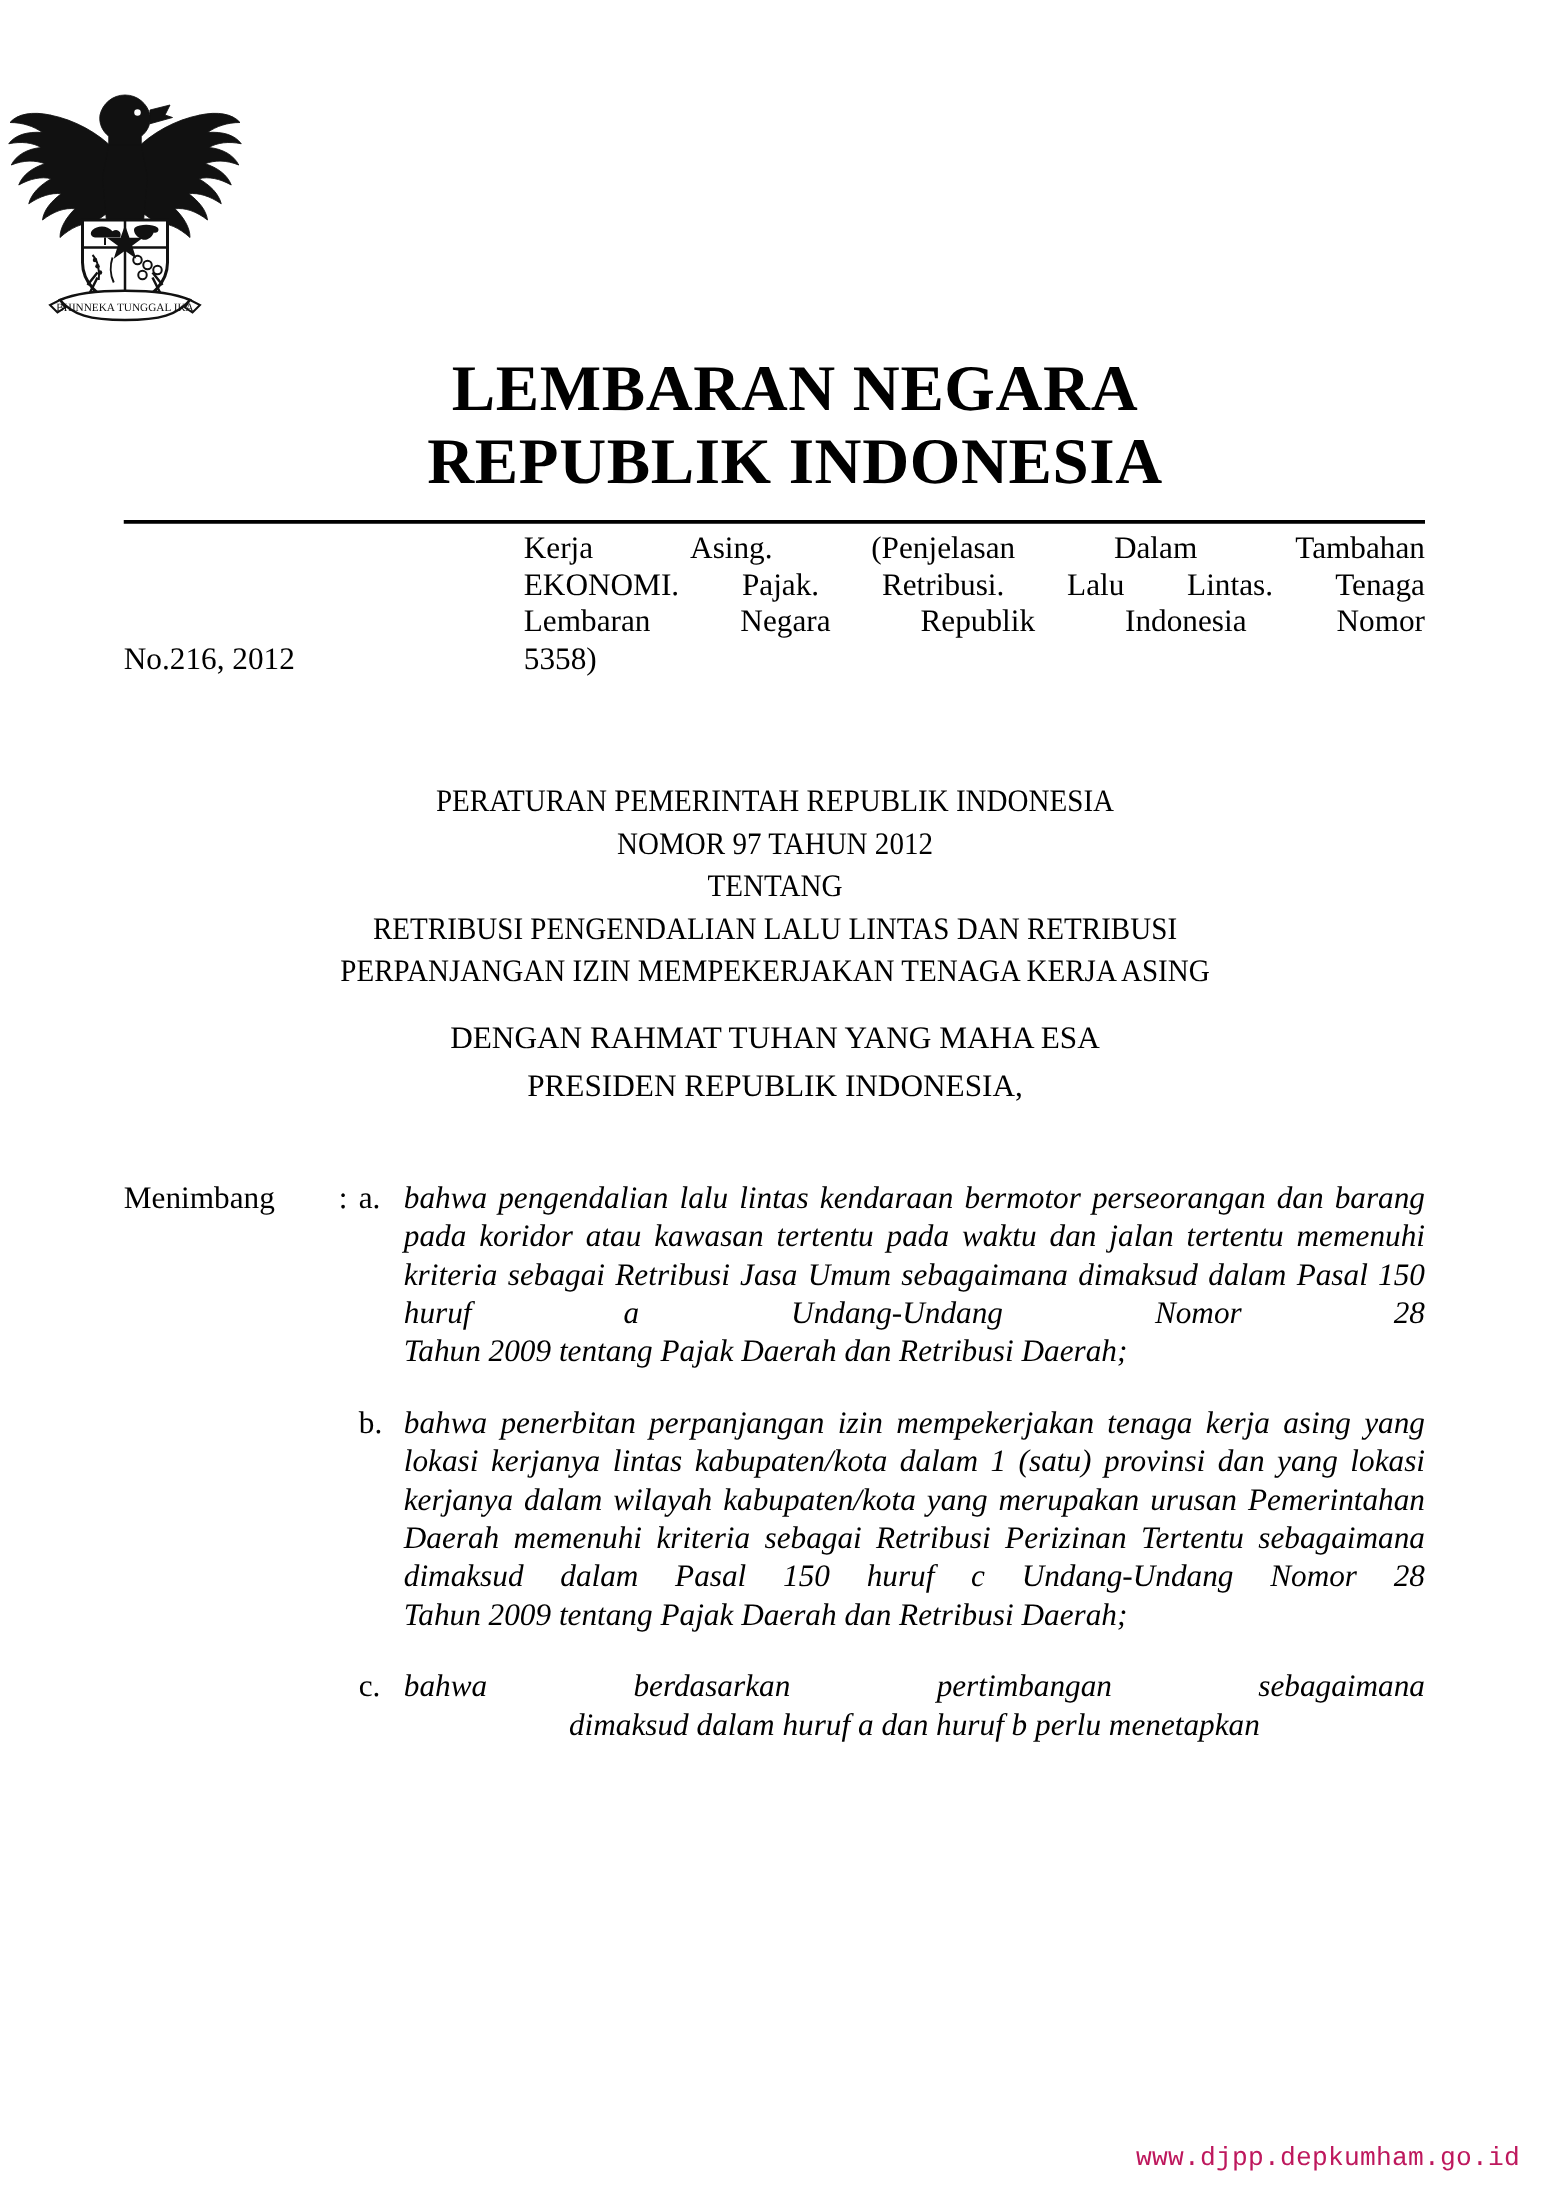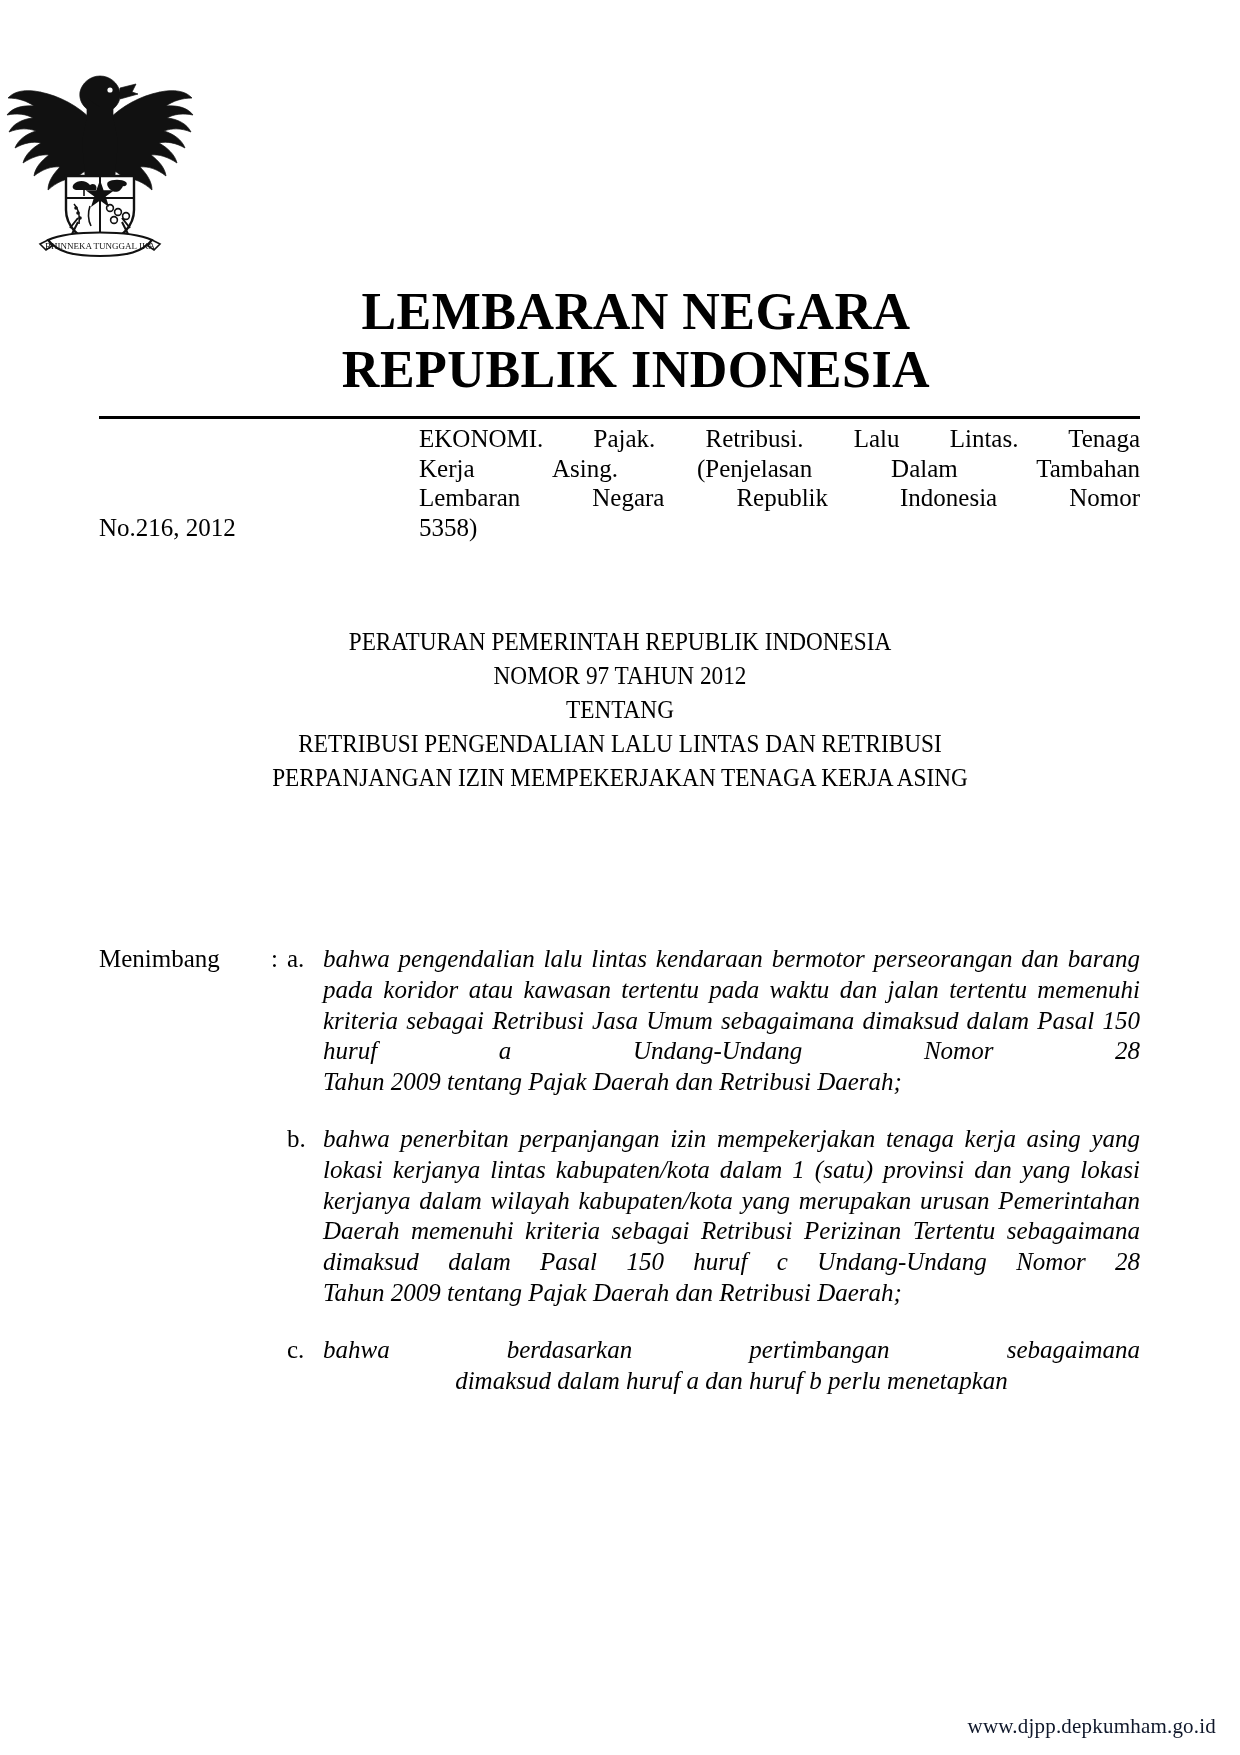--- a/index.html
+++ b/index.html
@@ -147,23 +147,23 @@
     hyphens: none;
   }
   .consider-text p { margin: 0; font-style: italic; }
   .consider-text p.last { text-align: left; }
 
   
   .footer {
     position: absolute;
     right: 24px;
     bottom: 16px;
-    font-family: Liberation Serif, serif;
+    font-family: Liberation Mono, monospace;
     font-size: 21px;
-    color: #0f172a;
+    color: #be185d;
     letter-spacing: 0.2px;
   }
 </style>
 </head>
 <body>
 
 <div class="page">
 
   <div class="emblem-wrap">
     <svg class="emblem" viewBox="0 0 200 205" aria-hidden="true">
@@ -242,35 +242,39 @@
   <div class="masthead">
     <span>LEMBARAN NEGARA</span>
     <span class="line2">REPUBLIK INDONESIA</span>
   </div>
 
   <div class="rule"></div>
 
   <div class="header-row">
     <div class="header-no">No.216, 2012</div>
     <div class="header-subject">
+        <div style="text-align: justify; text-align-last: justify;">Kerja Asing. (Penjelasan Dalam Tambahan</div>
         <div style="text-align: justify; text-align-last: justify;">EKONOMI. Pajak. Retribusi. Lalu Lintas. Tenaga</div>
-        <div style="text-align: justify; text-align-last: justify;">Kerja Asing. (Penjelasan Dalam Tambahan</div>
         <div style="text-align: justify; text-align-last: justify;">Lembaran Negara Republik Indonesia Nomor</div>
         <div style="text-align: left;">5358)</div>
       </div>
   </div>
 
   <div class="title-block">
     <span class="t-line">PERATURAN PEMERINTAH REPUBLIK INDONESIA</span>
     <span class="t-line">NOMOR 97 TAHUN 2012</span>
     <span class="t-line">TENTANG</span>
     <span class="t-line">RETRIBUSI PENGENDALIAN LALU LINTAS DAN RETRIBUSI</span>
     <span class="t-line">PERPANJANGAN IZIN MEMPEKERJAKAN TENAGA KERJA ASING</span>
   </div>
 
+  <div class="enact-block">
+    <span class="e-line">DENGAN RAHMAT TUHAN YANG MAHA ESA</span>
+    <span class="e-line">PRESIDEN REPUBLIK INDONESIA,</span>
+  </div>
 
   <div class="body-block">
 
     <div class="consider-row">
       <div class="consider-label">Menimbang</div>
       <div class="consider-colon">:</div>
       <div class="consider-marker">a.</div>
       <div class="consider-text">
         <p style="text-align: justify; text-align-last: justify;">bahwa pengendalian lalu lintas kendaraan bermotor perseorangan dan barang pada koridor atau kawasan tertentu pada waktu dan jalan tertentu memenuhi kriteria sebagai Retribusi Jasa Umum sebagaimana dimaksud dalam Pasal 150 huruf a Undang-Undang Nomor 28</p>
         <p class="last" style="text-align: left;">Tahun 2009 tentang Pajak Daerah dan Retribusi Daerah;</p>

